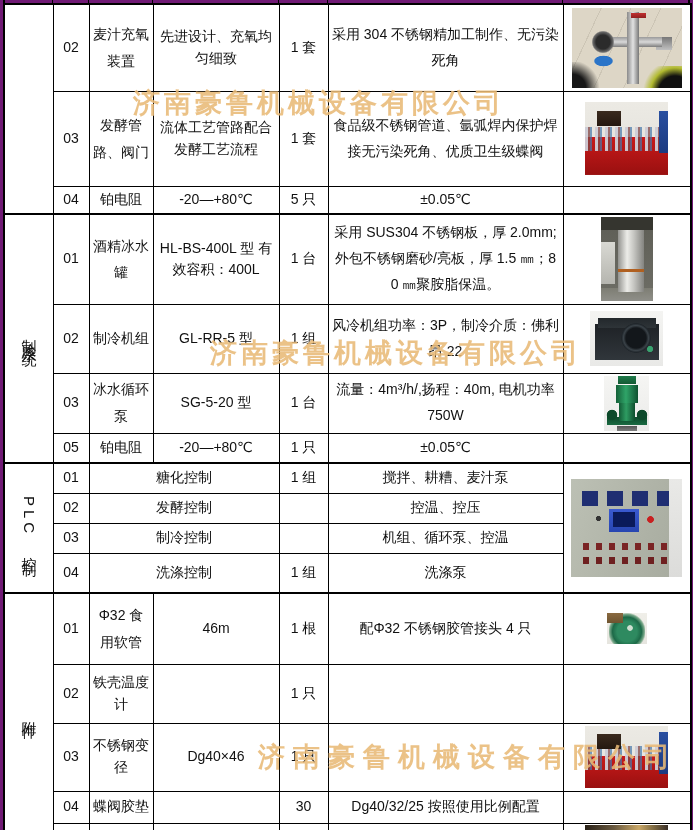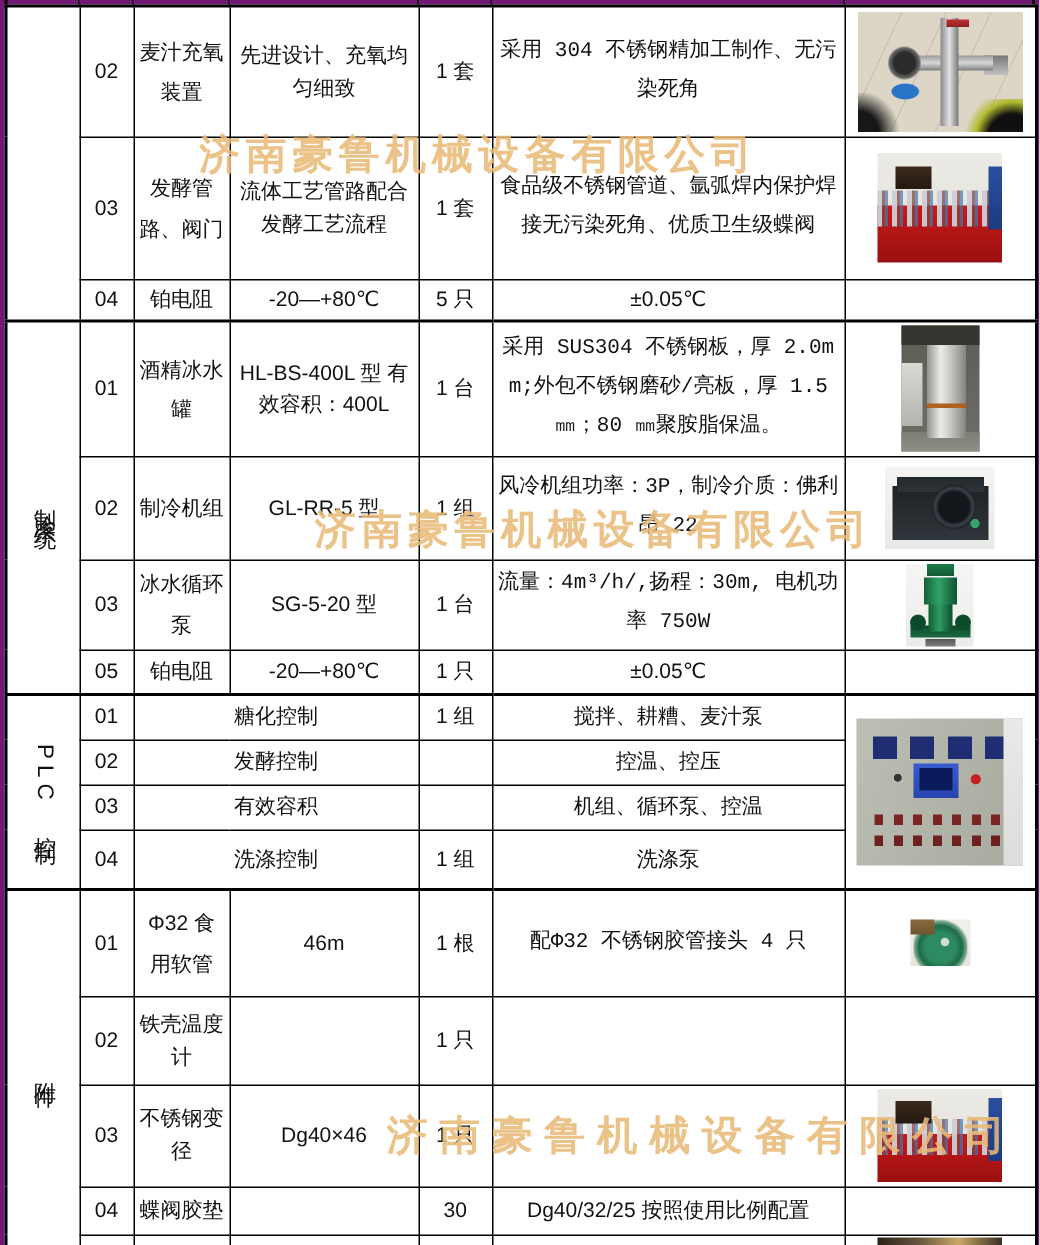--- a/index.html
+++ b/index.html
@@ -40,21 +40,21 @@
     display:inline-block;
     writing-mode: vertical-rl;
     text-orientation: mixed;
     font-size: 15px;
     letter-spacing: 4px;
     line-height: 1.1;
   }
   .cat-mid { padding-top: 50px; }
   .cat-plc { padding-bottom: 26px; }
   .cat-low { padding-top: 64px; }
-  td.desc-cell { line-height: 1.85; font-family: Liberation Mono, monospace; }
+  td.desc-cell { line-height: 1.85; }
   td.name-cell { line-height: 1.9; }
   td.photo-cell { padding: 2px 0; }
   .photo { display:block; margin: 0 auto; }
 
   
   .ph-valve { width:110px; height:80px;
     background:
       linear-gradient(#c03030,#902020) 62% 7%/15px 5px no-repeat,
       radial-gradient(circle,#2b2b2b 38%,#6a6a6a 55%,rgba(0,0,0,0) 62%) 22% 40%/26px 26px no-repeat,
       radial-gradient(ellipse,#2a74c8 58%,rgba(0,0,0,0) 66%) 24% 70%/21px 12px no-repeat,
@@ -224,21 +224,21 @@
         <td class="desc-cell">风冷机组功率：3P，制冷介质：佛利昂 22</td>
         <td class="photo-cell">
           <span class="photo ph-chiller"></span>
         </td>
       </tr>
       <tr class="rh60">
         <td>03</td>
         <td class="name-cell">冰水循环泵</td>
         <td>SG-5-20 型</td>
         <td>1 台</td>
-        <td class="desc-cell">流量：4m³/h/,扬程：30m, 电机功率 750W</td>
+        <td class="desc-cell">流量：4m³/h/,扬程：40m, 电机功率 750W</td>
         <td class="photo-cell">
           <span class="photo ph-pump"></span>
         </td>
       </tr>
       <tr class="rh30">
         <td>05</td>
         <td>铂电阻</td>
         <td>-20—+80℃</td>
         <td>1 只</td>
         <td>±0.05℃</td>
@@ -258,21 +258,21 @@
         </td>
       </tr>
       <tr class="rh30">
         <td>02</td>
         <td colspan="2">发酵控制</td>
         <td></td>
         <td>控温、控压</td>
       </tr>
       <tr class="rh30">
         <td>03</td>
-        <td colspan="2">有效容积</td>
+        <td colspan="2">制冷控制</td>
         <td></td>
         <td>机组、循环泵、控温</td>
       </tr>
       <tr class="rh40">
         <td>04</td>
         <td colspan="2">洗涤控制</td>
         <td>1 组</td>
         <td>洗涤泵</td>
       </tr>
 

